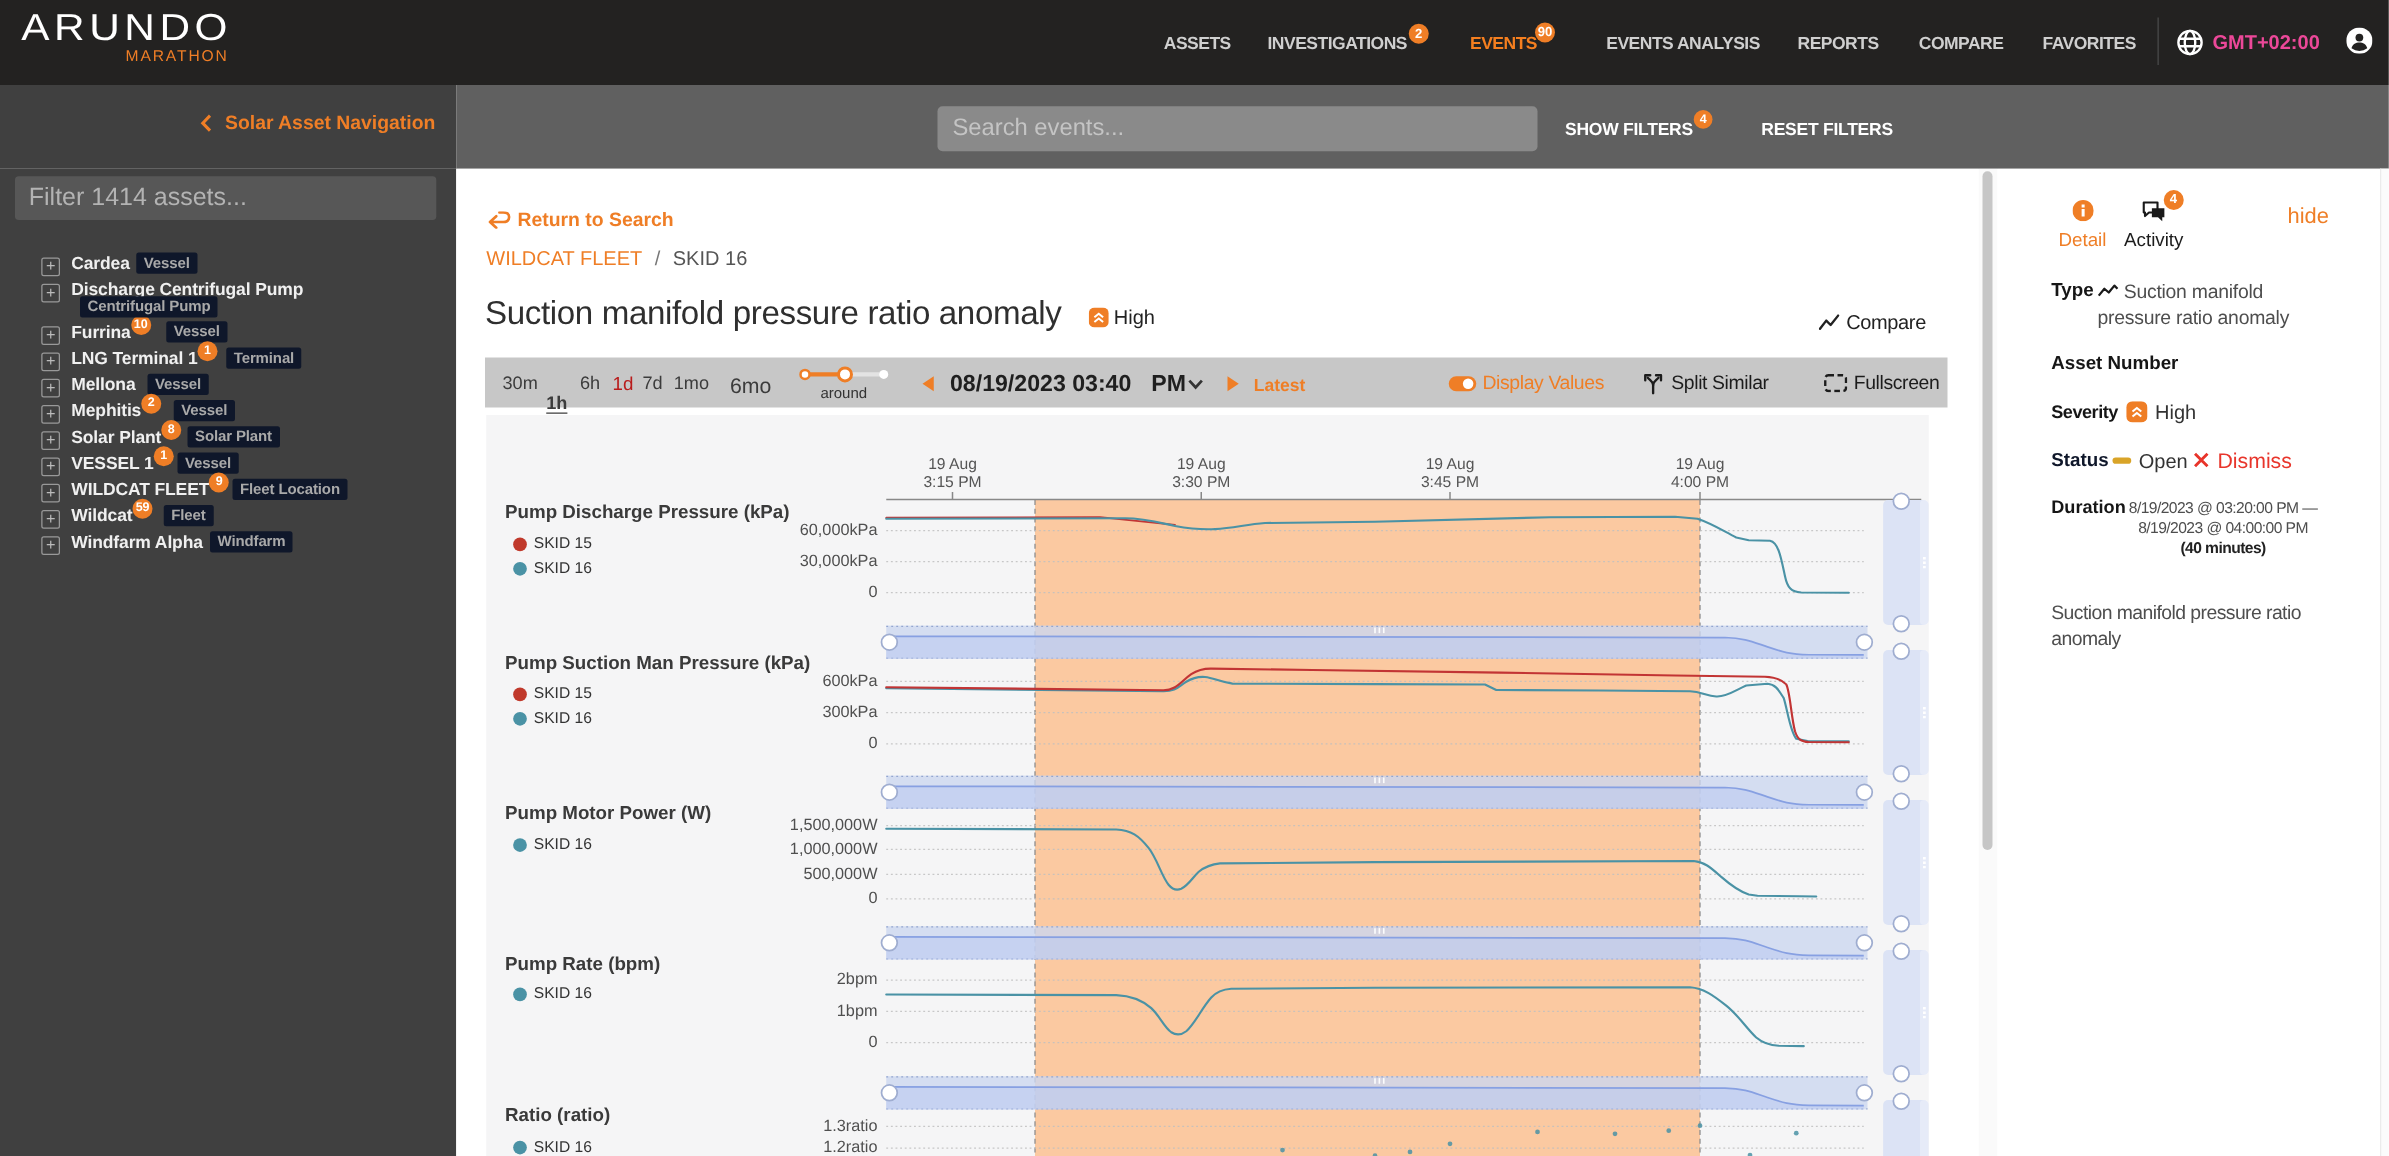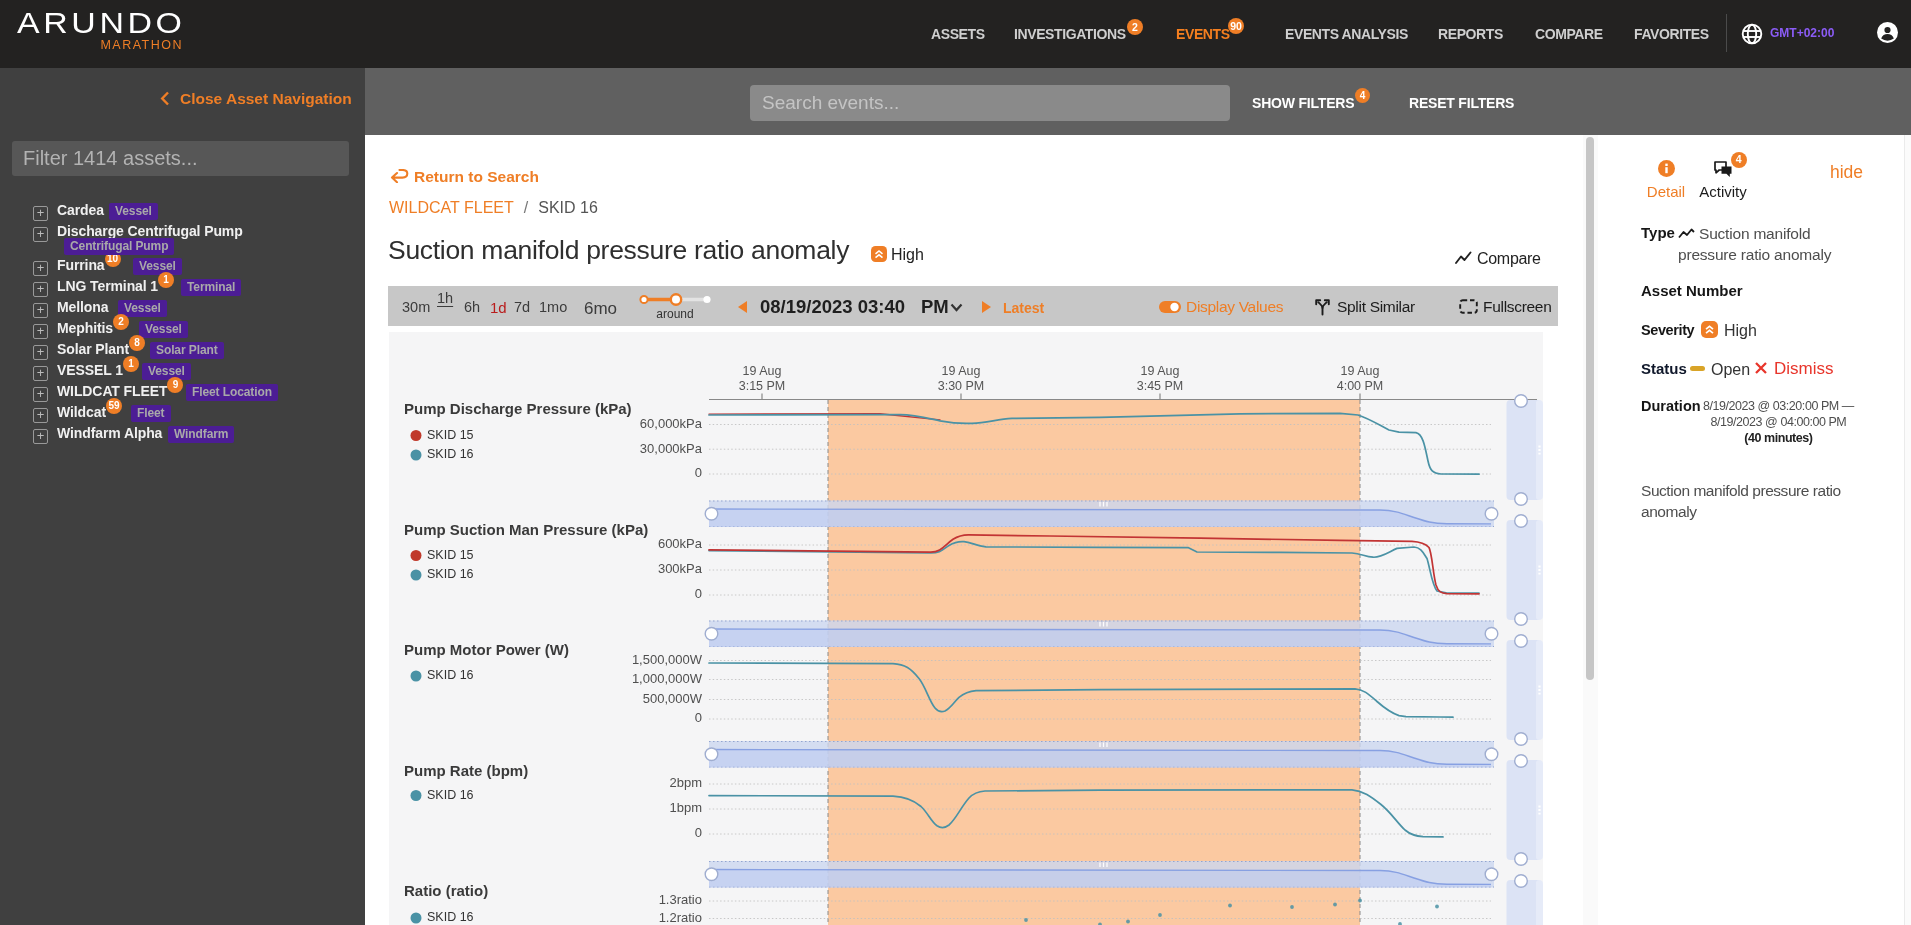--- a/index.html
+++ b/index.html
@@ -11,21 +11,21 @@
 #side{position:absolute;left:0;top:135px;width:365px;height:790px;background:#404040;}
 #main{position:absolute;left:365px;top:135px;width:1218px;height:790px;background:#fff;}
 #chartbox{position:absolute;left:389px;top:332px;width:1154px;height:593px;background:#f5f5f6;}
 #sbar{position:absolute;left:1583px;top:135px;width:15px;height:790px;background:#fafafa;}
 #sthumb{position:absolute;left:1586px;top:137px;width:8px;height:543px;background:#c6c6c6;border-radius:4px;}
 #rpanel{position:absolute;left:1598px;top:135px;width:313px;height:790px;background:#fff;}
 #redge{position:absolute;left:1904px;top:135px;width:7px;height:790px;background:#fbfbfb;border-left:1px solid #ebebeb;}
 .navitem{position:absolute;top:26px;font-size:14px;font-weight:700;color:#cfcfcf;letter-spacing:-.4px;white-space:nowrap;}
 .obadge{position:absolute;background:#ef7e26;color:#fff;font-size:10.5px;font-weight:700;
  height:16px;min-width:16px;border-radius:8px;text-align:center;line-height:16px;padding:0 2px;}
-.tag{display:inline-block;background:#4c1d95;color:#a9a9a9;font-size:12px;font-weight:700;
+.tag{display:inline-block;background:#0f172a;color:#a9a9a9;font-size:12px;font-weight:700;
  padding:1px 6px 2px;border-radius:2px;position:relative;top:-1px;letter-spacing:-.1px;}
 .sup{display:inline-block;background:#ef7e26;color:#fff;font-size:10px;font-weight:700;
  height:16px;min-width:16px;border-radius:8px;text-align:center;line-height:16px;
  position:relative;top:-8px;margin-left:0px;padding:0 2px;}
 .srow{position:absolute;left:33px;white-space:nowrap;font-size:14px;font-weight:700;color:#f0f0f0;letter-spacing:-.1px;}
 .plus{display:inline-block;width:15px;height:15px;border:1.5px solid #999;border-radius:2px;
  color:#bbb;font-size:13px;line-height:12px;text-align:center;font-weight:400;
  vertical-align:-2px;margin-right:9px;}
 </style></head>
 <body>
@@ -53,31 +53,31 @@
 <div class="navitem" style="left:1634px;">FAVORITES</div>
 <div class="abs" style="left:1726px;top:14px;width:1px;height:38px;background:#4b4b4b;"></div>
 <svg class="abs" style="left:1741px;top:23px;" width="22" height="22" viewBox="0 0 22 22">
  <g fill="none" stroke="#fff" stroke-width="1.9">
  <circle cx="11" cy="11" r="9.3"></circle>
       <ellipse cx="11" cy="11" rx="4.2" ry="9.3"></ellipse>
  <line x1="2" y1="8" x2="20" y2="8"></line>
       <line x1="2" y1="14" x2="20" y2="14"></line>
     </g>
   </svg>
-<div class="abs" style="left:1770px;top:26px;font-size:12px;font-weight:700;color:#8b5cf6;">GMT+02:00</div>
+<div class="abs" style="left:1770px;top:26px;font-size:16px;font-weight:700;color:#ec4899;">GMT+02:00</div>
 <svg class="abs" style="left:1877px;top:22px;" width="21" height="21" viewBox="0 0 21 21">
  <circle cx="10.5" cy="10.5" r="10.5" fill="#fff"></circle>
  <circle cx="10.5" cy="8" r="3.1" fill="#232221"></circle>
  <path d="M4.2 16.6 C5.2 13.2 7.6 12 10.5 12 C13.4 12 15.8 13.2 16.8 16.6 A 10.5 10.5 0 0 1 4.2 16.6 Z" fill="#232221"></path>
   </svg>
 
 <svg class="abs" style="left:160px;top:91px;" width="10" height="15" viewBox="0 0 10 15">
  <path d="M8 1.5 L2.2 7.5 L8 13.5" fill="none" stroke="#ef7e26" stroke-width="2.4"></path>
   </svg>
-<div class="abs" style="left:180px;top:90px;font-size:15.5px;font-weight:700;color:#ef7e26;">Close Asset Navigation</div>
+<div class="abs" style="left:180px;top:90px;font-size:15.5px;font-weight:700;color:#ef7e26;">Solar Asset Navigation</div>
 <div class="abs" style="left:750px;top:85px;width:480px;height:36px;background:#8a8a8a;border-radius:4px;color:#c4c4c4;font-size:19px;line-height:35px;padding-left:12px;">Search events...</div>
 <div class="abs" style="left:1252px;top:95px;font-size:14px;font-weight:700;color:#fff;letter-spacing:-.2px;">SHOW FILTERS</div>
 <div class="obadge" style="left:1355px;top:88px;height:15px;min-width:15px;line-height:15px;font-size:10px;">4</div>
 <div class="abs" style="left:1409px;top:95px;font-size:14px;font-weight:700;color:#fff;letter-spacing:-.2px;">RESET FILTERS</div>
 
 <div class="abs" style="left:12px;top:141px;width:337px;height:35px;background:#575757;border-radius:3px;color:#b3b3b3;font-size:20px;line-height:34px;padding-left:11px;">Filter 1414 assets...</div>
 
 <div class="srow" style="top:202px;"><span class="plus">+</span>Cardea</div>
 <div class="abs" style="left:109px;top:202px;"><span class="tag">Vessel</span></div>
 <div class="srow" style="top:223px;"><span class="plus">+</span>Discharge Centrifugal Pump</div>
@@ -113,21 +113,21 @@
  <path d="M4.5 7.8 L8 5 L11.5 7.8 M4.5 11.6 L8 8.8 L11.5 11.6" fill="none" stroke="#fff" stroke-width="1.6"></path>
   </svg>
 <div class="abs" style="left:891px;top:246px;font-size:16px;color:#222;">High</div>
 <svg class="abs" style="left:1455px;top:251px;" width="17" height="14" viewBox="0 0 17 14">
  <path d="M1 12 L6 5.5 L9.5 9 L15.5 1.5" fill="none" stroke="#222" stroke-width="1.9" stroke-linecap="round" stroke-linejoin="round"></path>
   </svg>
 <div class="abs" style="left:1477px;top:250px;font-size:16px;color:#222;letter-spacing:-.3px;">Compare</div>
 
 <div class="abs" style="left:388px;top:286px;width:1170px;height:40px;background:#c7c7c7;"></div>
 <div class="abs" style="left:402px;top:299px;font-size:14.5px;color:#3c3c3c;">30m</div>
-<div class="abs" style="left:437px;top:290px;font-size:14.5px;color:#3c3c3c;font-weight:400;text-decoration:underline;text-underline-offset:3px;">1h</div>
+<div class="abs" style="left:437px;top:315px;font-size:14.5px;color:#3c3c3c;font-weight:700;text-decoration:underline;text-underline-offset:3px;">1h</div>
 <div class="abs" style="left:464px;top:299px;font-size:14.5px;color:#3c3c3c;">6h</div>
 <div class="abs" style="left:490px;top:299px;font-size:15px;color:#b91c1c;">1d</div>
 <div class="abs" style="left:514px;top:299px;font-size:14.5px;color:#3c3c3c;">7d</div>
 <div class="abs" style="left:539px;top:299px;font-size:14.5px;color:#3c3c3c;">1mo</div>
 <div class="abs" style="left:584px;top:299px;font-size:17px;color:#3c3c3c;">6mo</div>
 
 <svg class="abs" style="left:636px;top:292px;" width="84" height="15" viewBox="0 0 84 15">
  <line x1="8" y1="7.5" x2="40" y2="7.5" stroke="#ef7e26" stroke-width="3.5"></line>
  <line x1="40" y1="7.5" x2="72" y2="7.5" stroke="#e3e3e3" stroke-width="3.5"></line>
  <circle cx="8" cy="7.5" r="3.6" fill="#fff" stroke="#ef7e26" stroke-width="2"></circle>

